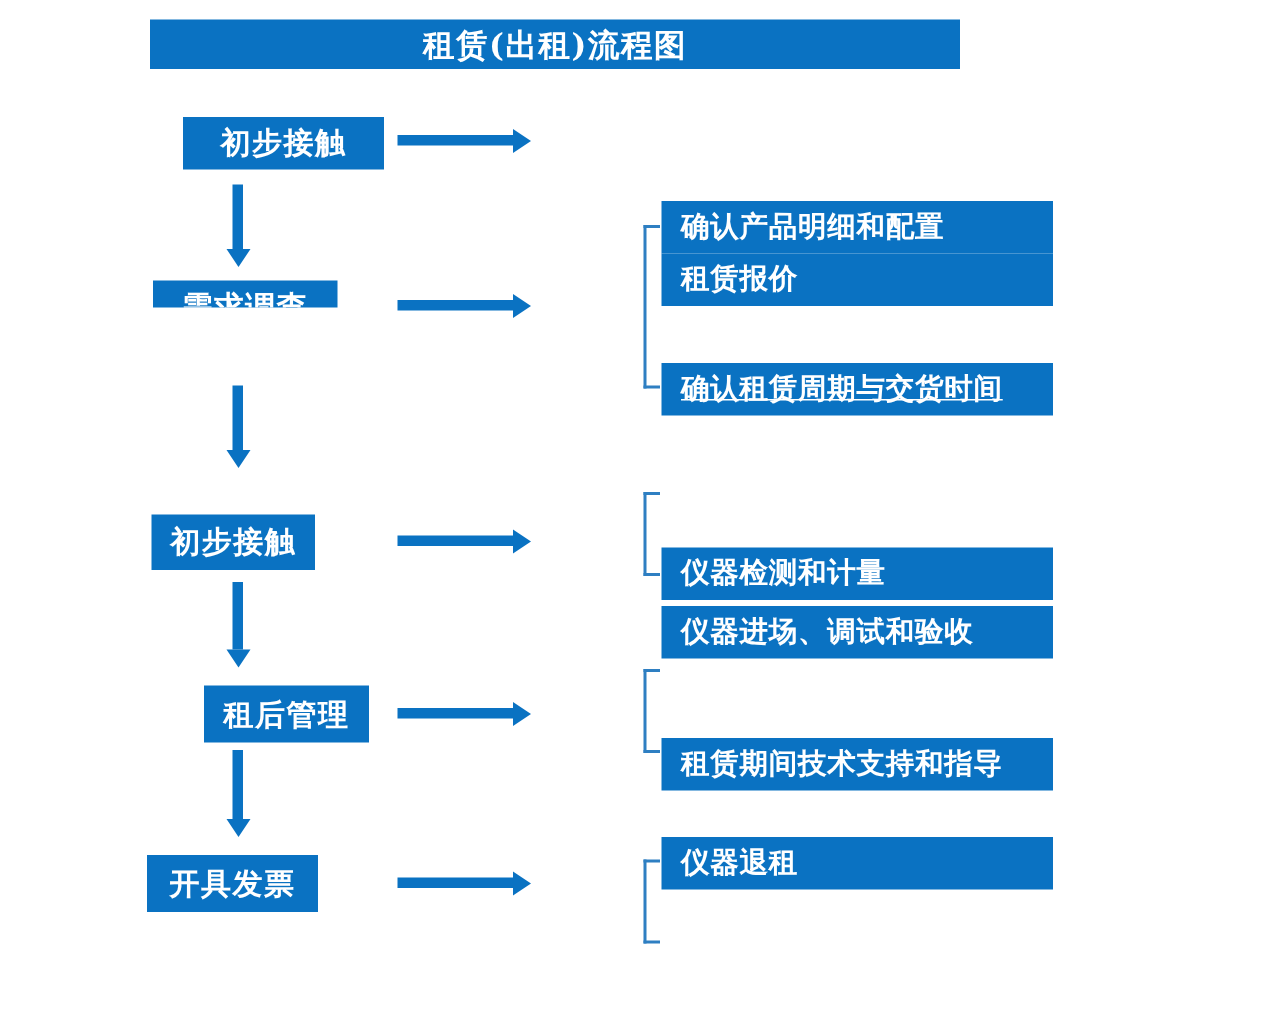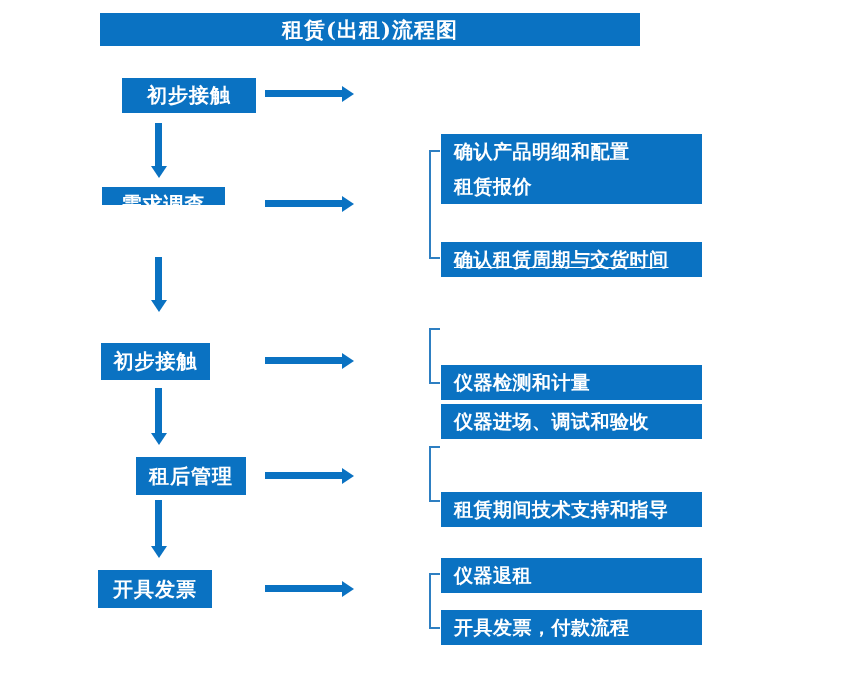--- a/index.html
+++ b/index.html
@@ -118,15 +118,14 @@
   <div class="bluebox detailbox" style="top:134px;">确认产品明细和配置</div>
   <div class="bluebox detailbox" style="top:169px;">租赁报价</div>
   <div class="bluebox detailbox" style="top:242px;text-decoration:underline;">确认租赁周期与交货时间</div>
 
   <div class="bluebox detailbox" style="top:365px;">仪器检测和计量</div>
 
   <div class="bluebox detailbox" style="top:404px;">仪器进场、调试和验收</div>
   <div class="bluebox detailbox" style="top:492px;">租赁期间技术支持和指导</div>
 
   <div class="bluebox detailbox" style="top:558px;">仪器退租</div>
-  <div class="bluebox detailbox" style="top:610px;">开具发票，付款流程</div>
 
 </div>
 
 </body></html>

